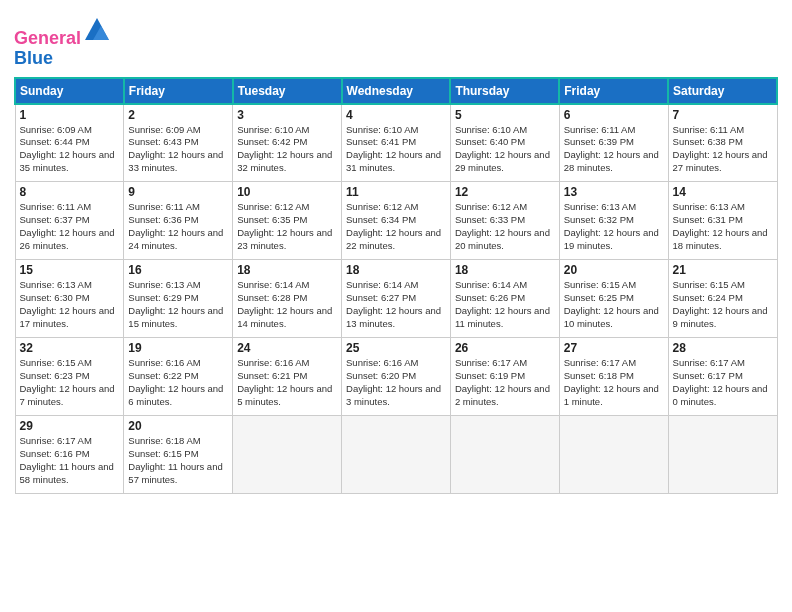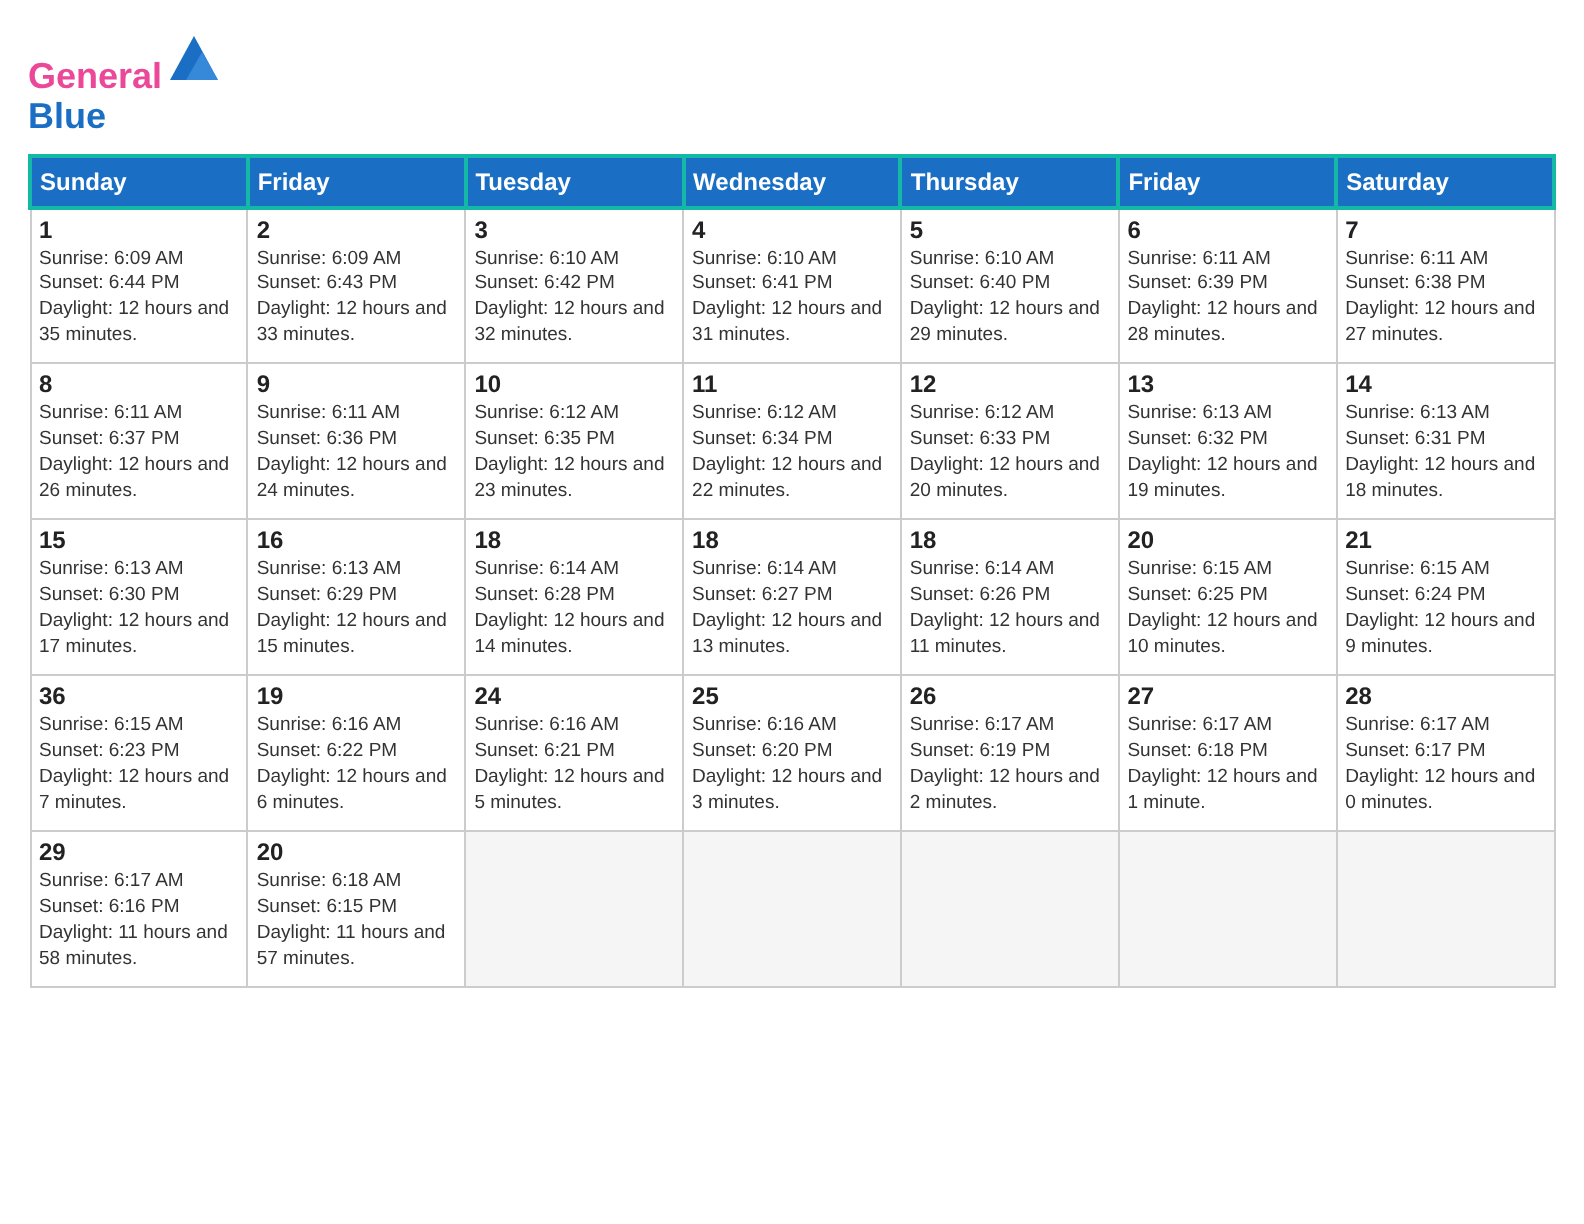--- a/index.html
+++ b/index.html
@@ -211,21 +211,21 @@
             <span class="day-num">20</span>
             <div class="day-info">Sunrise: 6:15 AM<br>Sunset: 6:25 PM<br>Daylight: 12 hours and 10 minutes.</div>
           </td>
           <td>
             <span class="day-num">21</span>
             <div class="day-info">Sunrise: 6:15 AM<br>Sunset: 6:24 PM<br>Daylight: 12 hours and 9 minutes.</div>
           </td>
         </tr>
         <tr>
           <td>
-            <span class="day-num">36</span>
+            <span class="day-num">32</span>
             <div class="day-info">Sunrise: 6:15 AM<br>Sunset: 6:23 PM<br>Daylight: 12 hours and 7 minutes.</div>
           </td>
           <td>
             <span class="day-num">19</span>
             <div class="day-info">Sunrise: 6:16 AM<br>Sunset: 6:22 PM<br>Daylight: 12 hours and 6 minutes.</div>
           </td>
           <td>
             <span class="day-num">24</span>
             <div class="day-info">Sunrise: 6:16 AM<br>Sunset: 6:21 PM<br>Daylight: 12 hours and 5 minutes.</div>
           </td>

